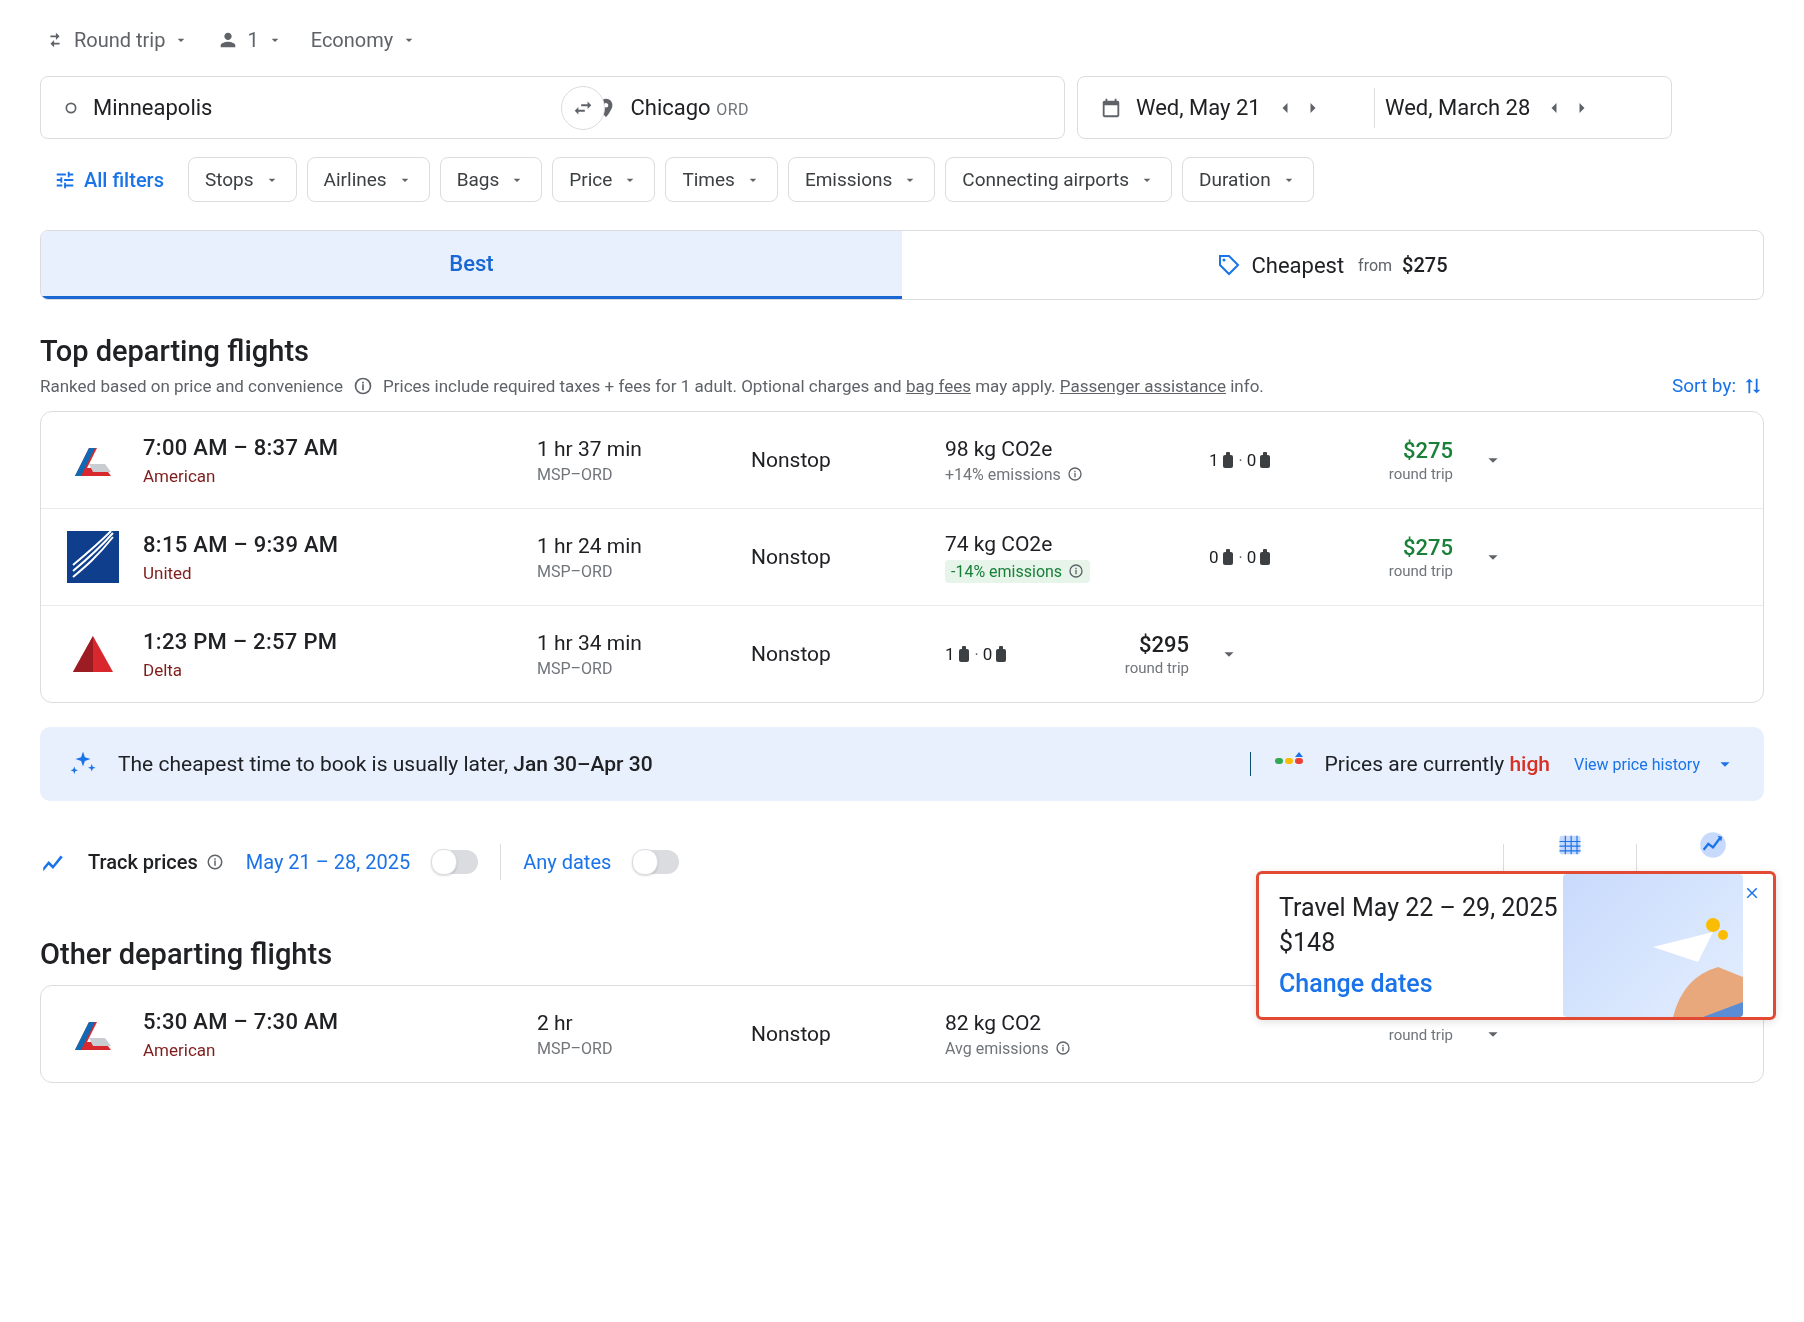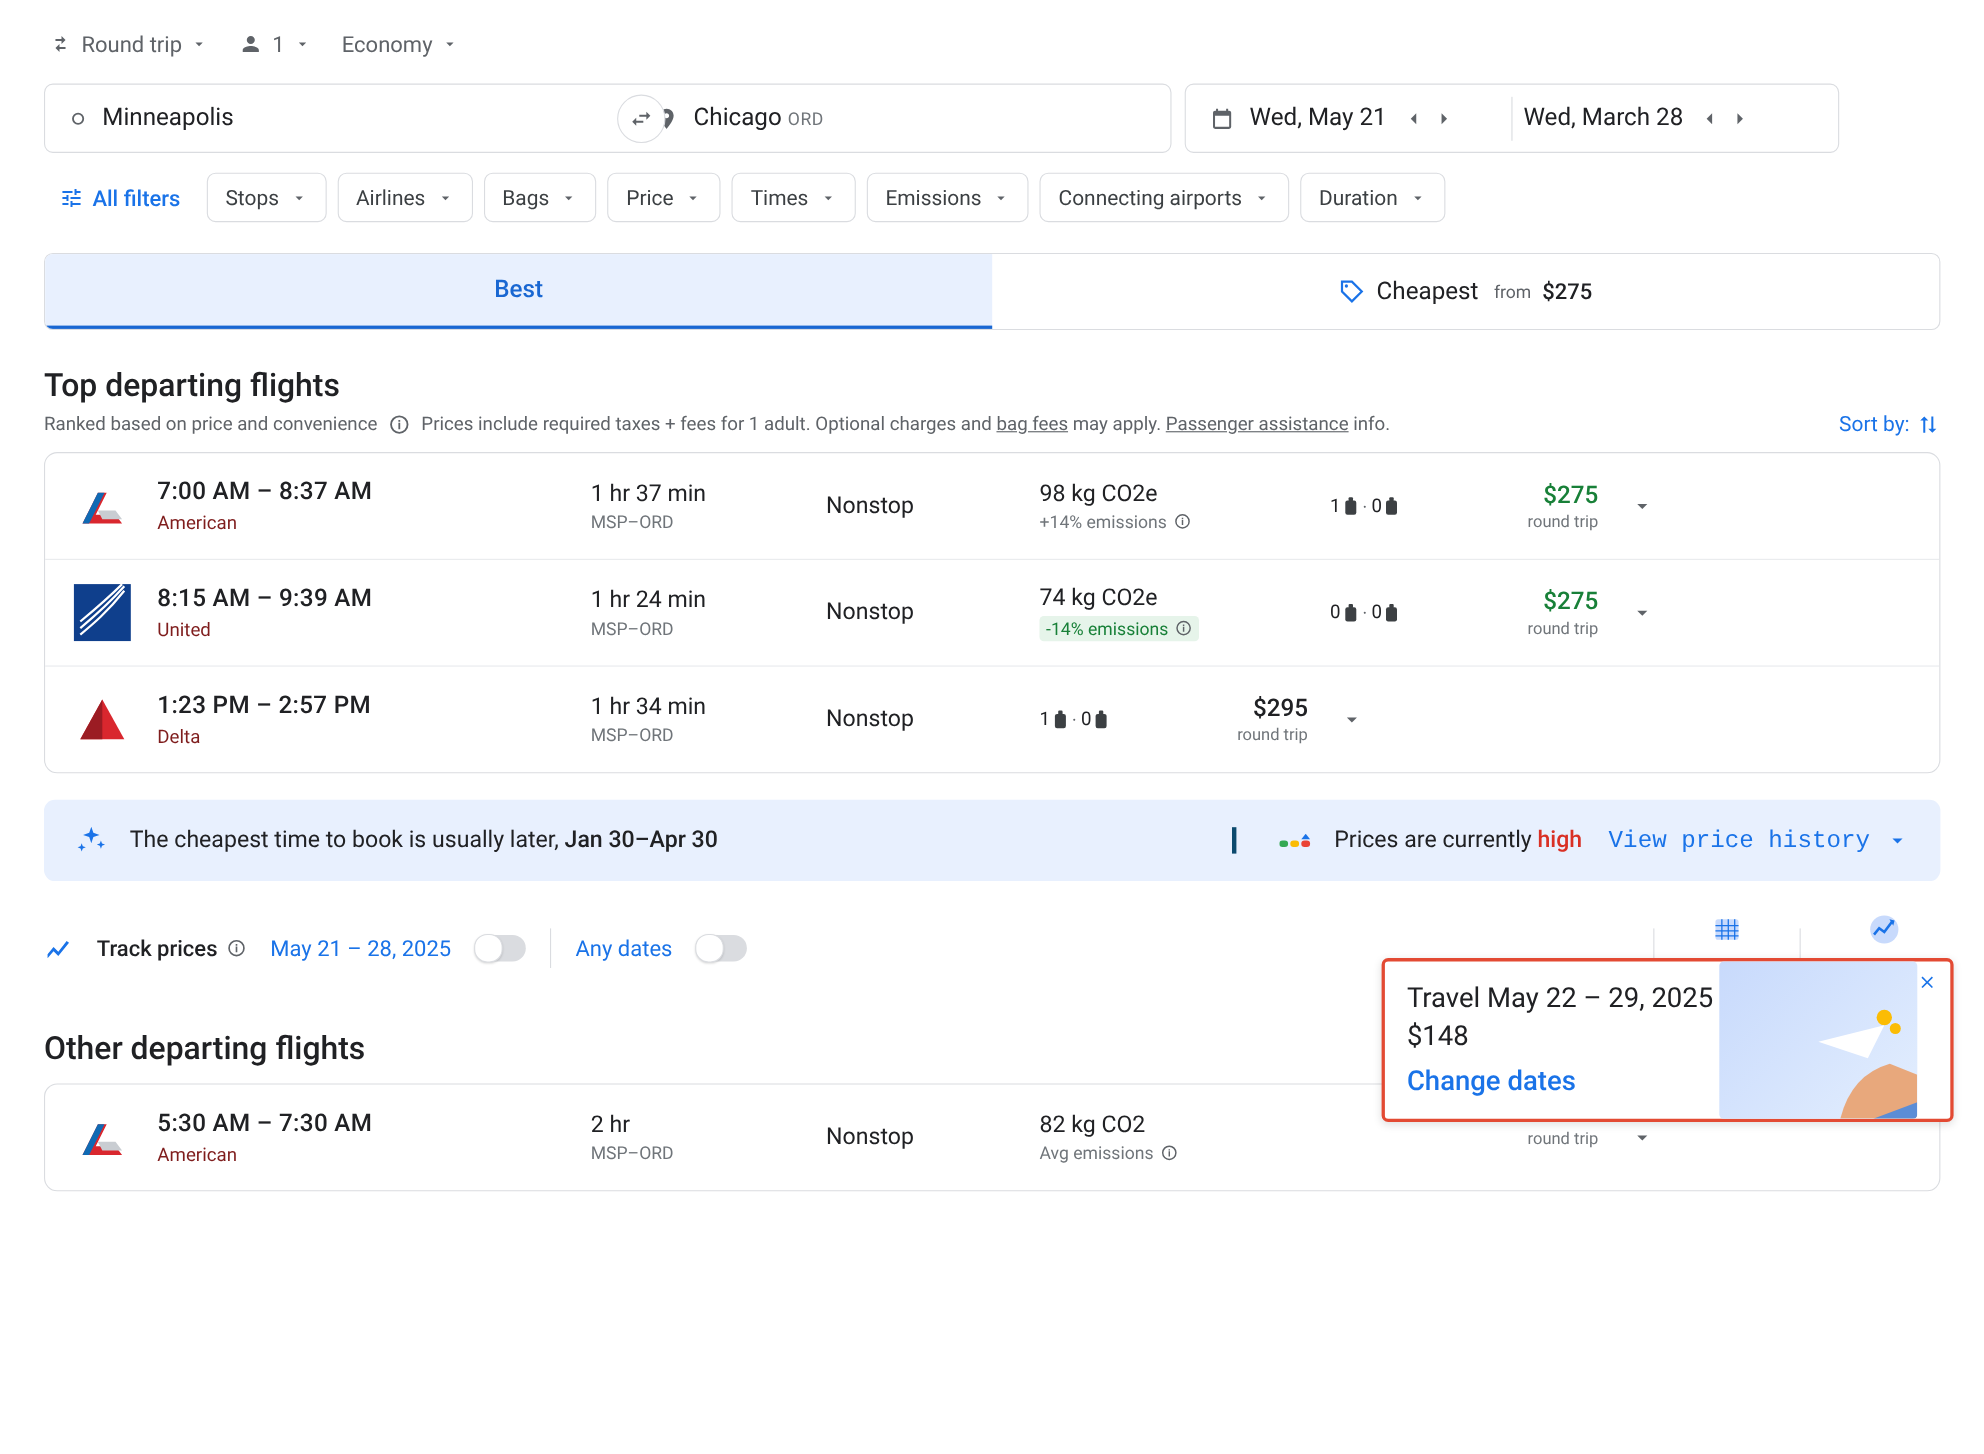--- a/index.html
+++ b/index.html
@@ -50,22 +50,22 @@
   .delta.avg { color:#70757a; }
   .col-bags { width:100px; display:flex; gap:4px; align-items:center; }
   .bag-item { display:flex; align-items:center; gap:2px; font-size:17px; }
   .col-price { width:120px; text-align:right; }
   .col-price .price { font-size:22px; font-weight:500; }
   .col-price .price.green { color:#188038; }
   .col-price .rt { font-size:15px; color:#70757a; margin-top:2px; }
   .expand { width:32px; color:#5f6368; cursor:pointer; display:flex; justify-content:center;}
   .insight-card { display:flex; align-items:center; background:#e8f0fe; border-radius:10px; padding:22px 28px; margin-top:24px; gap:24px; }
   .insight-left { display:flex; align-items:center; gap:20px; flex:1; }
-  .insight-mid { display:flex; align-items:flex-end; gap:14px; padding-left:39px; border-left:4px solid #0c4a6e; }
-  .insight-right { margin-left:auto; display:flex; align-items:center; gap:14px; color:#1a73e8; font-size:22px; cursor:pointer;font-family:Liberation Mono, monospace; }
+  .insight-mid { display:flex; align-items:flex-start; gap:14px; padding-left:24px; border-left:1px solid #0c4a6e; }
+  .insight-right { margin-left:auto; display:flex; align-items:center; gap:14px; color:#1a73e8; font-size:16px; cursor:pointer; }
   .insight-text { font-size:21px; }
   .insight-text .bold { font-weight:500; }
   .insight-text .high { color:#d93025; font-weight:500; }
   .track-row { display:flex; align-items:center; gap:22px; margin-top:30px; font-size:20px; }
   .track-label { font-weight:500; display:flex; align-items:center; gap:8px; }
   .track-dates { color:#1a73e8; }
   .toggle { width:46px; height:24px; background:#dadce0; border-radius:12px; position:relative; cursor:pointer; }
   .toggle::after { content:''; width:24px; height:24px; background:#fff; border:1px solid #dadce0; border-radius:12px; position:absolute; left:-1px; top:-1px; box-shadow:0 1px 2px rgba(0,0,0,.15); }
   .track-sep { width:1px; height:36px; background:#dadce0; }
   .grid-link, .graph-link { display:flex; align-items:center; gap:10px; color:#1a73e8; font-size:20px; cursor:pointer;flex-direction:column; }

